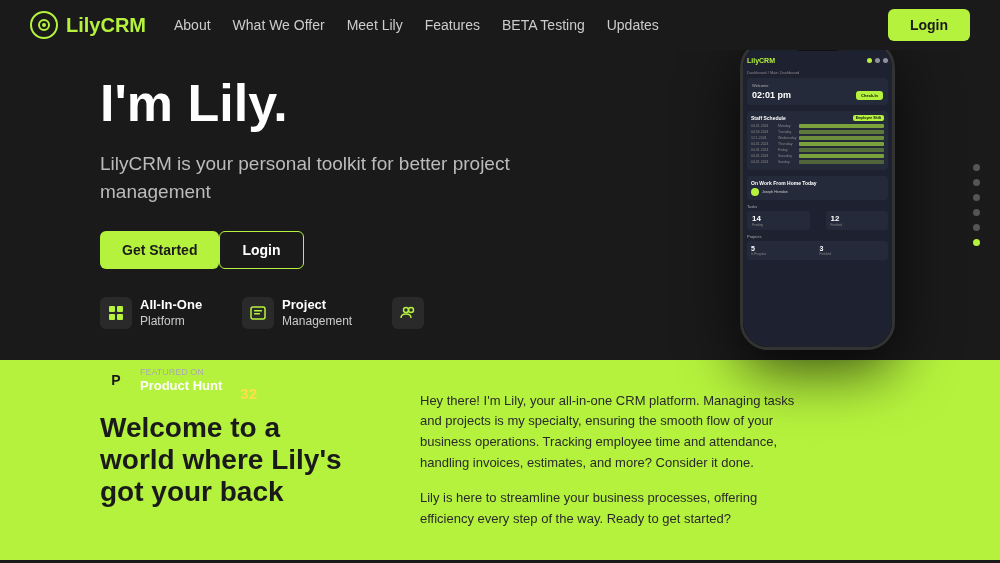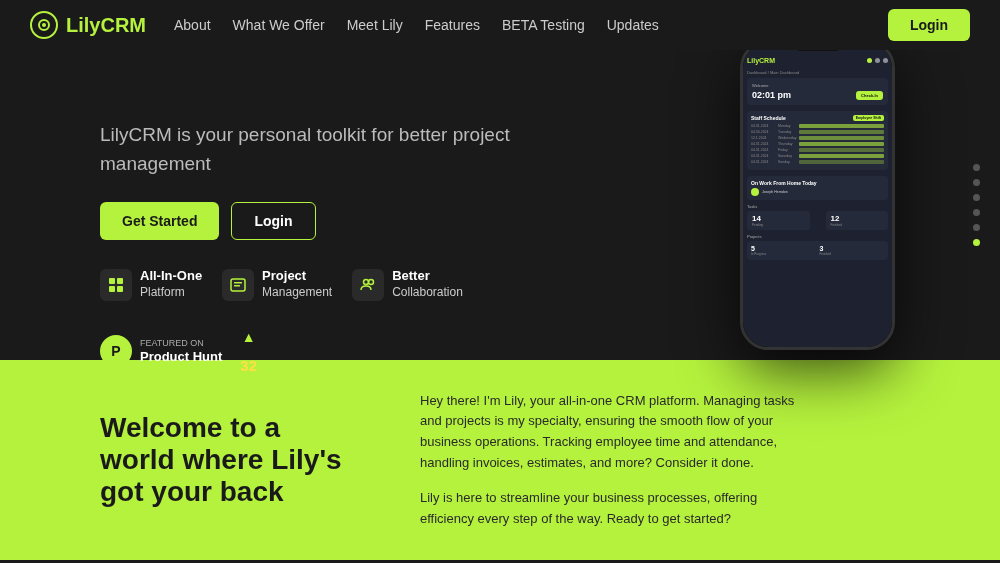--- a/index.html
+++ b/index.html
@@ -27,30 +27,30 @@
     }
 
     
     .hero {
       display: flex; align-items: center; justify-content: space-between;
       padding: 10px 80px 0 100px; background: #1a1a1a; height: 310px; position: relative;
     }
     .hero-left { max-width: 420px; }
     .hero-title { font-size: 52px; font-weight: 800; line-height: 1.1; color: #fff; margin-bottom: 18px; }
     .hero-subtitle { font-size: 19px; color: #bbb; margin-bottom: 24px; line-height: 1.5; }
-    .hero-buttons { display: flex; gap: 12px; margin-bottom: 28px; }
+    .hero-buttons { display: flex; margin-bottom: 28px; }
     .btn-get-started {
       background: #b5f23d; color: #1a1a1a; border: none; padding: 10px 22px;
       border-radius: 6px; font-size: 14px; font-weight: 600; cursor: pointer;
     }
     .btn-login {
       background: transparent; color: #fff; border: 1.5px solid #b5f23d;
       padding: 10px 22px; border-radius: 6px; font-size: 14px; font-weight: 600; cursor: pointer;
     }
-    .feature-pills { display: flex; gap: 20px; margin-bottom: 28px; }
+    .feature-pills { display: flex; gap: 40px; margin-bottom: 28px; }
     .feature-pill { display: flex; align-items: center; gap: 8px; }
     .pill-icon {
       width: 32px; height: 32px; background: #2a2a2a; border-radius: 6px;
       display: flex; align-items: center; justify-content: center;
     }
     .pill-text { font-size: 12px; color: #ccc; line-height: 1.3; }
     .pill-text strong { display: block; color: #fff; font-size: 13px; }
     .product-hunt-row { display: flex; align-items: center; gap: 18px; }
     .ph-badge { display: flex; align-items: center; gap: 8px; }
     .ph-circle {
@@ -160,20 +160,21 @@
       <a class="nav-link">Updates</a>
     </div>
   </div>
   <button class="login-btn">Login</button>
 </nav>
 
 <section class="hero">
   <div class="hero-left">
     <h1 class="hero-title">
       <br>
+      <span>I'm Lily.</span>
     </h1>
     <p class="hero-subtitle">LilyCRM is your personal toolkit for better project management</p>
     <div class="hero-buttons">
       <button class="btn-get-started">Get Started</button>
       <button class="btn-login">Login</button>
     </div>
     <div class="feature-pills">
       <div class="feature-pill">
         <div class="pill-icon">
           <svg width="16" height="16" viewBox="0 0 16 16" fill="none">
@@ -201,24 +202,20 @@
           <span>Management</span>
         </div>
       </div>
       <div class="feature-pill">
         <div class="pill-icon">
           <svg width="16" height="16" viewBox="0 0 16 16" fill="none">
             <circle cx="6" cy="5" r="2.5" stroke="#b5f23d" stroke-width="1.5"></circle>
             <circle cx="11" cy="5" r="2.5" stroke="#b5f23d" stroke-width="1.5"></circle>
             <path d="M1 13c0-2.5 2-4 5-4s5 1.5 5 4" stroke="#b5f23d" stroke-width="1.5"></path>
           </svg>
-        </div>
-        <div class="pill-text">
-          <strong>Better</strong>
-          <span>Collaboration</span>
         </div>
       </div>
     </div>
     <div class="product-hunt-row">
       <div class="ph-badge">
         <div class="ph-circle">P</div>
         <div class="ph-text">
           <span style="font-size:9px;color:#aaa;display:block">FEATURED ON</span>
           <strong>Product Hunt</strong>
         </div>

